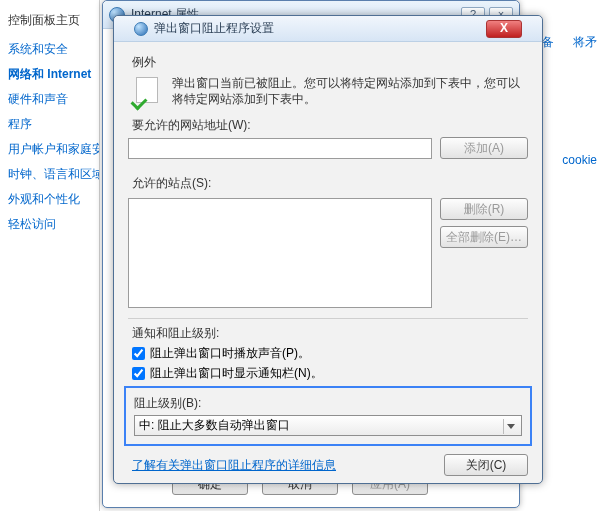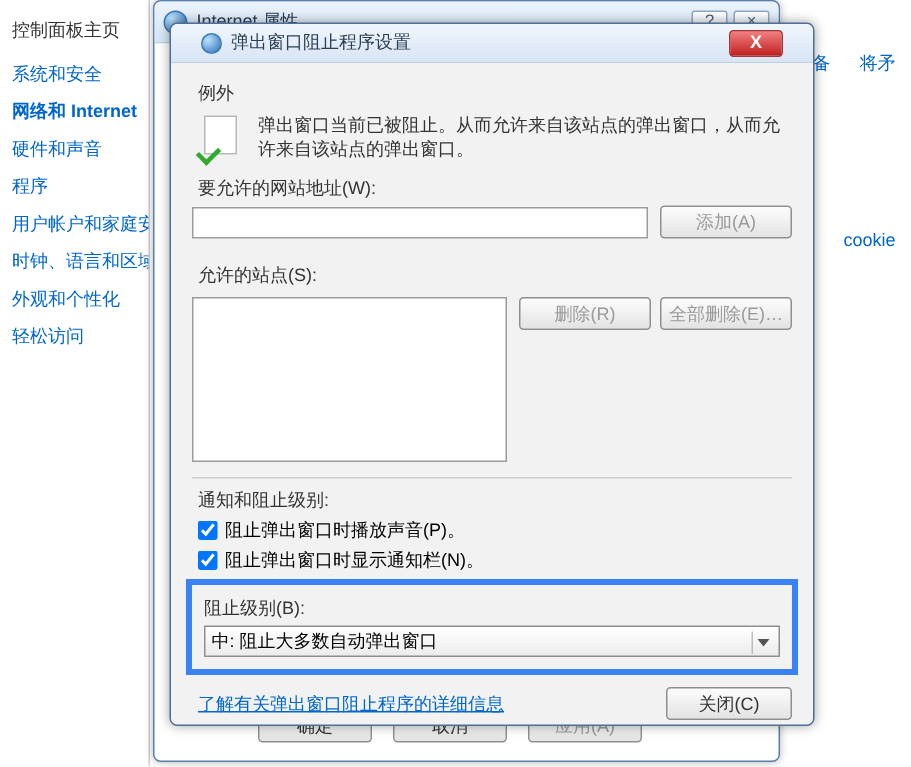--- a/index.html
+++ b/index.html
@@ -39,28 +39,28 @@
 .desc-ico .sheet{position:absolute;left:4px;top:2px;width:22px;height:26px;background:#fff;border:1px solid #b8b8b8}
 .desc-ico .chk{position:absolute;left:0;bottom:0;width:14px;height:10px;border-left:3px solid #2faa2f;border-bottom:3px solid #2faa2f;transform:rotate(-45deg)}
 .desc-txt{line-height:16px;color:#333}
 
 .field-label{margin:2px 0 3px 4px;color:#333}
 .row{display:flex;gap:8px;align-items:center}
 .txtinput{flex:1;height:21px;border:1px solid #9b9b9b;background:#fff;padding:0 4px}
 .sidebtn{width:88px}
 
 .listbox{width:100%;height:110px;border:1px solid #9b9b9b;background:#fff;margin-top:3px}
-.rightcol{display:flex;flex-direction:row;gap:6px;align-items:flex-end;margin-top:3px}
+.rightcol{display:flex;flex-direction:column;gap:6px;align-items:flex-end;margin-top:3px}
 
 .hr{border:none;border-top:1px solid #cfcfcf;margin:10px 0 6px 0}
 
 .chkrow{display:flex;align-items:center;gap:5px;margin:3px 0 3px 4px}
 .chkrow input{width:13px;height:13px}
 
-.redbox{border:4px solid #3b82f6;padding:5px 8px 8px 8px;margin:4px -4px 6px -4px}
+.redbox{border:2px solid #3b82f6;padding:5px 8px 8px 8px;margin:4px -4px 6px -4px}
 .combo{width:100%;height:21px;border:1px solid #8f8f8f;background:linear-gradient(#fff,#ececec);display:flex;align-items:center;padding:0 4px;position:relative;margin-top:3px}
 .combo .arrow{position:absolute;right:3px;top:3px;width:15px;height:15px;border-left:1px solid #bcbcbc;display:flex;align-items:center;justify-content:center}
 .combo .arrow::after{content:"";border-left:4px solid transparent;border-right:4px solid transparent;border-top:5px solid #555}
 
 .link{color:#0066cc;text-decoration:underline;margin-left:4px}
 .botrow{display:flex;justify-content:space-between;align-items:center;margin-top:8px}
 </style>
 </head>
 <body>
 
@@ -103,21 +103,21 @@
     <span class="txt">弹出窗口阻止程序设置</span>
     <span class="closebtn">X</span>
   </div>
   <div class="win2-body">
     <div class="sec-label">例外</div>
     <div class="desc-row">
       <div class="desc-ico">
         <div class="sheet"></div>
           <div class="chk"></div>
       </div>
-      <div class="desc-txt">弹出窗口当前已被阻止。从而允许来自该站点的弹出窗口，从而允许来自该站点的弹出窗口。</div>
+      <div class="desc-txt">弹出窗口当前已被阻止。您可以将特定网站添加到下表中，您可以将特定网站添加到下表中。</div>
     </div>
 
     <div class="field-label">要允许的网站地址(W):</div>
     <div class="row">
       <input class="txtinput" type="text" style="">
       <div class="btn sidebtn dis">添加(A)</div>
     </div>
 
     <div class="field-label" style="margin-top:16px">允许的站点(S):</div>
     <div class="row" style="align-items:flex-start">

